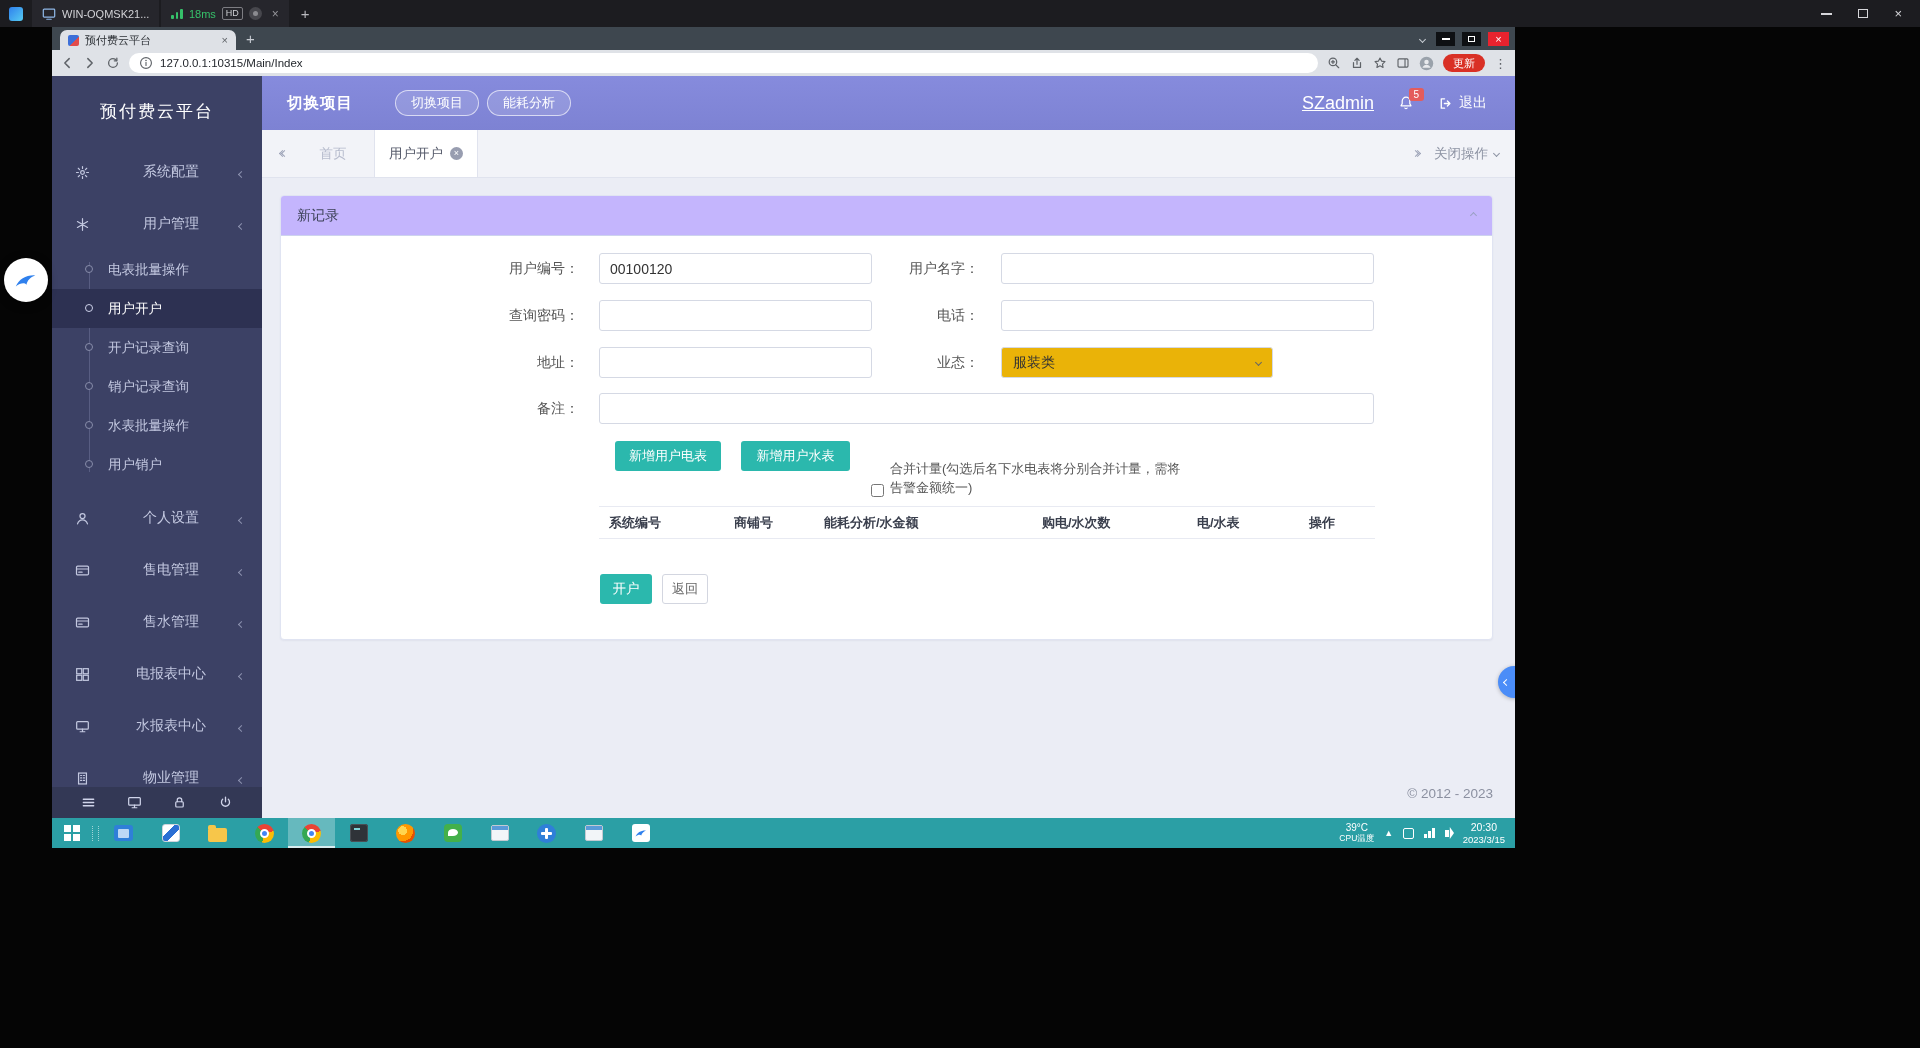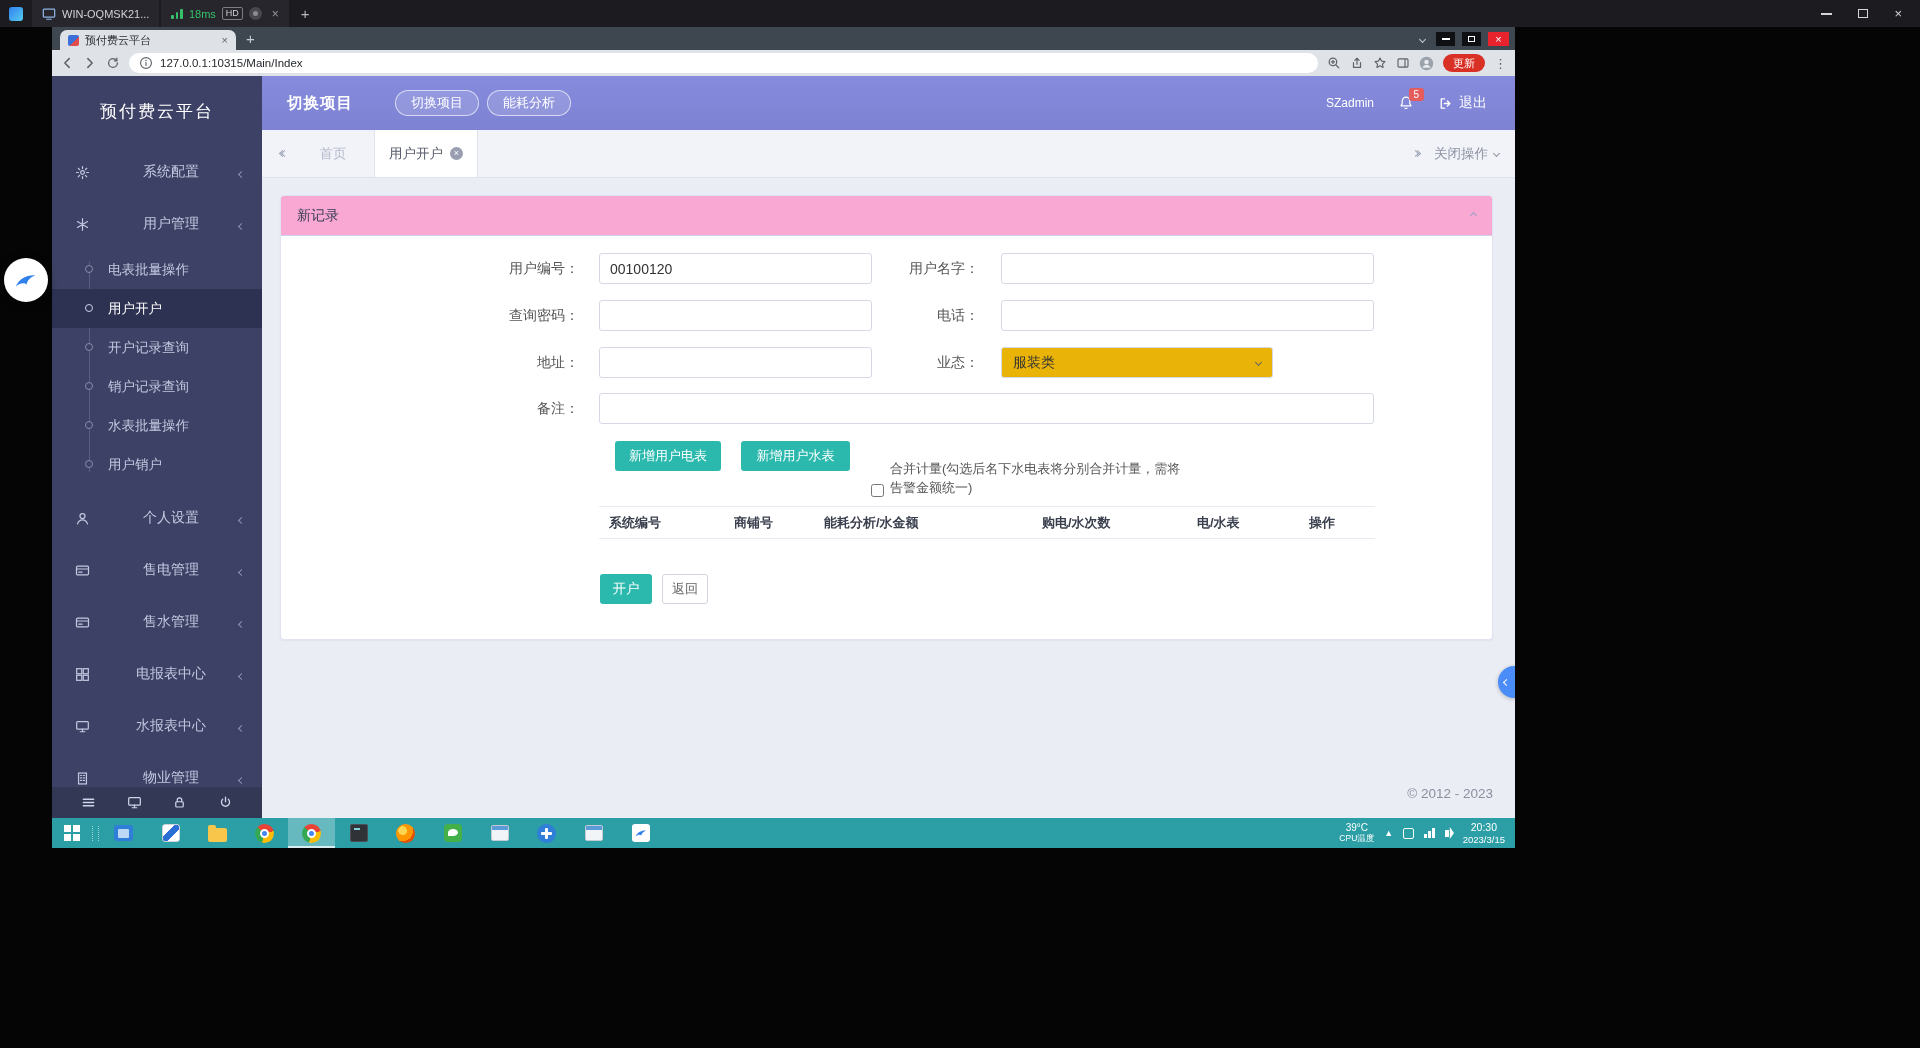--- a/index.html
+++ b/index.html
@@ -74,42 +74,42 @@
   .sb-bottom{position:absolute;left:0;bottom:0;width:210px;height:31px;background:#333855;display:flex;align-items:center;justify-content:space-around;padding:0 14px;color:#d0d4ea;}
   .sb-bottom svg{width:15px;height:15px;}
 
   
   .hdr{position:absolute;left:210px;top:0;width:1253px;height:54px;background:linear-gradient(180deg,#868bdd,#7d82d3);display:flex;align-items:center;padding:0 28px 0 25px;}
   .hdr-title{color:#fff;font-size:15.5px;font-weight:bold;letter-spacing:1px;}
   .hdr-pill{height:26px;padding:0 15px;border:1px solid rgba(255,255,255,.65);border-radius:14px;background:rgba(255,255,255,.14);color:#fff;font-size:13px;display:flex;align-items:center;flex:none;}
   .hdr-pill.first{margin-left:42px;}
   .hdr-pill + .hdr-pill{margin-left:8px;}
   .hdr-right{margin-left:auto;display:flex;align-items:center;gap:24px;color:#fff;}
-  .hdr-user{font-size:12px;}
+  .hdr-user{font-size:18px;text-decoration:underline;}
   .bell-wrap{position:relative;display:flex;}
   .bell-wrap svg{width:16px;height:16px;}
   .badge{position:absolute;top:-7px;left:11px;background:#e45c5c;color:#fff;font-size:10px;border-radius:3px;padding:1.5px 4.5px;line-height:1;}
   .logout{display:flex;align-items:center;gap:6px;font-size:14px;}
   .logout svg{width:15px;height:15px;}
 
   
   .tstrip{position:absolute;left:210px;top:54px;width:1253px;height:48px;background:#f2f3f8;border-bottom:1px solid #e0e3ee;display:flex;align-items:center;}
   .dbl-chev{display:flex;align-items:center;color:#9ba1b6;}
   .dbl-chev.lft{margin-left:18px;}
   .dbl-chev .chev + .chev{margin-left:-3px;}
   .t-home{margin-left:15px;width:62px;text-align:center;color:#b7bccd;font-size:13.5px;}
   .t-active{margin-left:10px;height:47px;background:#fff;border-left:1px solid #e0e3ee;border-right:1px solid #e0e3ee;display:flex;align-items:center;gap:7px;padding:0 14px;color:#565b6b;font-size:13.5px;}
   .t-close{width:13px;height:13px;border-radius:50%;background:#989db0;color:#fff;font-size:9px;display:flex;align-items:center;justify-content:center;line-height:1;}
   .tstrip-right{margin-left:auto;display:flex;align-items:center;gap:14px;padding-right:16px;}
   .close-ops{display:flex;align-items:center;gap:6px;color:#8d93a3;font-size:13.5px;}
 
   
   .content{position:absolute;left:210px;top:102px;width:1253px;height:640px;background:#ebedf5;}
   .panel{position:absolute;left:18px;top:17px;width:1213px;height:445px;background:#fff;border:1px solid #e0e4f2;border-radius:4px;box-shadow:0 1px 2px rgba(50,60,110,.06);}
-  .p-head{height:40px;background:#f9a8d4;border-radius:3px 3px 0 0;display:flex;align-items:center;padding:0 16px;border-bottom:1px solid #cdd3ee;}
+  .p-head{height:40px;background:#c4b5fd;border-radius:3px 3px 0 0;display:flex;align-items:center;padding:0 16px;border-bottom:1px solid #cdd3ee;}
   .p-title{font-size:14px;color:#3c4157;}
   .p-collapse{margin-left:auto;color:#9aa0c4;display:flex;}
   .p-body{position:relative;height:403px;}
 
   .flabel{position:absolute;width:298px;text-align:right;font-size:14px;color:#555;line-height:31px;left:0;}
   .flabel.c2{left:528px;width:170px;}
   .r1{top:17px}.r2{top:64px}.r3{top:111px}.r4{top:157px}
   .ipt{position:absolute;height:31px;border:1px solid #d5d9e4;border-radius:3px;padding:0 10px;font-size:14px;color:#333;background:#fff;outline:none;font-family:inherit;}
   .ipt.c1{left:318px;width:273px;}
   .ipt.c2{left:720px;width:373px;}

